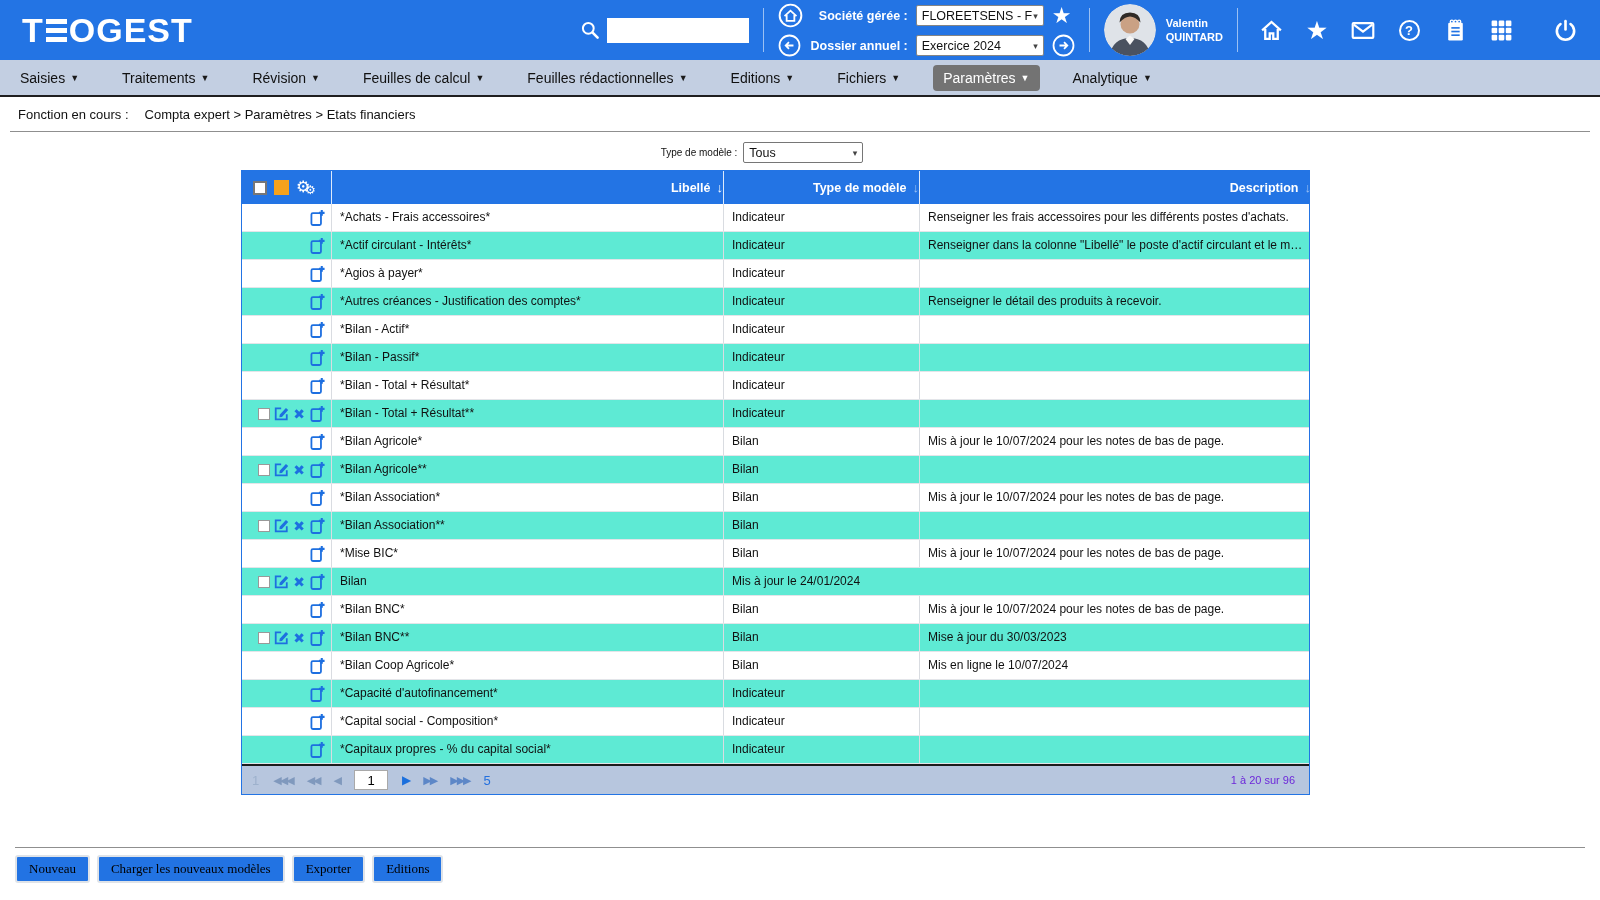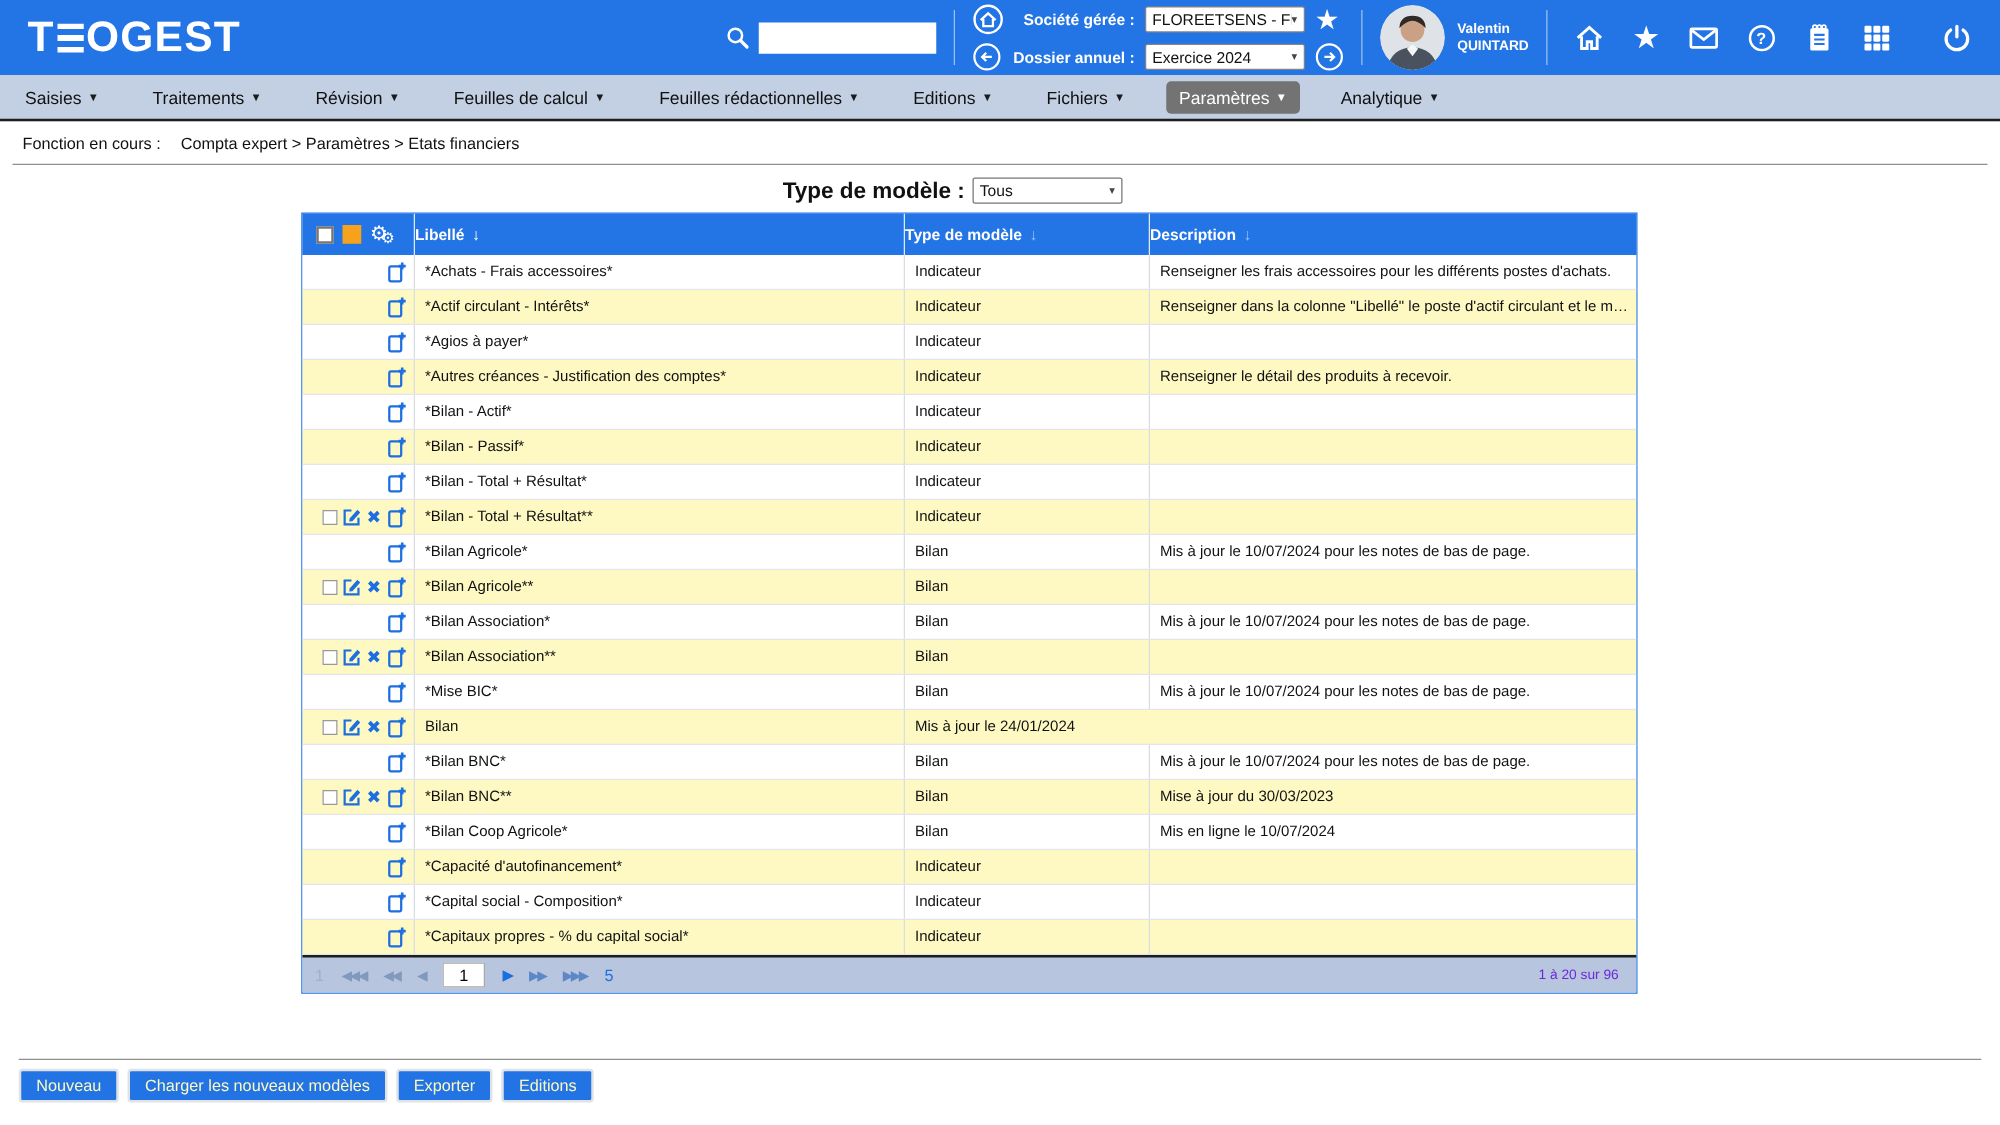--- a/index.html
+++ b/index.html
@@ -52,42 +52,42 @@
   .menu-item.active { background:#737373; color:#fff; }
   .menu-item.active .caret { color:#fff; }
 
   
   .breadcrumb { padding:10px 18px 2px; font-size:13px; display:flex; gap:16px; }
   hr.line { border:none; border-top:1px solid #8f8f8f; margin:7px 10px 0; }
 
   
   .filter-row { display:flex; justify-content:center; align-items:center; gap:6px;
                 margin:10px 0 7px; padding-right:76px; }
-  .filter-label { font-weight:bold; font-size:18px; }
+  .filter-label { font-weight:normal; font-size:10px; }
   .sel.filter-sel { width:120px; border-color:#767676; }
 
   
   .table-wrap { margin-left:241px; width:1069px; border:1px solid #2374e4; }
   .thead { display:grid; grid-template-columns:90px 392px 196px 391px; background:#2374e4; height:33px; }
-  .th { display:flex; align-items:center; justify-content:flex-start; gap:6px; color:#fff;
+  .th { display:flex; align-items:center; justify-content:flex-end; gap:6px; color:#fff;
         font-size:12.5px; font-weight:bold; border-right:1px solid rgba(255,255,255,.85); cursor:pointer; }
   .th:last-child { border-right:none; }
   .th-act { display:flex; align-items:center; justify-content:space-between; padding:0 11px;
             border-right:1px solid rgba(255,255,255,.85); }
   .sort { font-size:13px; font-weight:bold; }
   .sort.dim { color:rgba(255,255,255,.55); font-weight:normal; }
   .hdr-check { width:14px; height:14px; background:#fff; border:2px solid #777; cursor:pointer; }
   .hdr-orange { width:15px; height:15px; background:#f6a21d; cursor:pointer; }
   .gears { color:#fff; font-size:16px; position:relative; width:24px; height:22px; cursor:pointer;
            font-family:"DejaVu Sans",sans-serif; line-height:1.2; }
   .gears .gear2 { position:absolute; left:9px; top:6px; font-size:12px; }
 
   .trow { display:grid; grid-template-columns:90px 392px 196px 391px; height:28px;
           background:#fff; border-bottom:1px solid #e3e5e9; }
-  .trow.alt { background:#fef9c3; }
+  .trow.alt { background:#5eead4; }
   .cell { display:block; line-height:27px; font-size:12px; color:#111; overflow:hidden;
           white-space:nowrap; text-overflow:ellipsis; border-right:1px solid #d9dce1; padding:0 8px; }
   .c-desc { border-right:none; }
   .c-act { display:flex; align-items:center; justify-content:flex-end; gap:3px; padding:0 5px 0 4px; }
   .rc-group { display:flex; align-items:center; gap:3px; }
   .row-check { width:12px; height:12px; background:#fff; border:1.5px solid #999; cursor:pointer; flex:none; }
   .ic-edit, .ic-copy { display:flex; cursor:pointer; }
   .ic-del { color:#1d6fe0; font-weight:bold; font-size:14px; line-height:1; cursor:pointer;
             font-family:"DejaVu Sans",sans-serif; }
 
@@ -101,22 +101,22 @@
   .pg-next-single { color:#1a6fdd; font-size:12px; }
   .page-input { width:34px; height:20px; border:1px solid #a9a9a9; text-align:center;
                 font-size:13px; padding:0; font-family:inherit; }
   .pg-num-last { color:#2470de; cursor:pointer; }
   .pg-info { margin-left:auto; color:#6d28d9; font-size:11px; padding-right:4px; }
 
   
   .footer { margin-top:52px; }
   .footer hr.line { margin:0 15px; }
   .footer-actions { display:flex; gap:7px; margin:7px 0 0 15px; }
-  .fbtn { background:#2273e3; color:#fef9c3; font-size:13px; border:2px solid #dfe3e8;
-          border-radius:3px; padding:4px 12px; cursor:pointer; font-family:Liberation Sans, sans-serif; white-space:nowrap; }
+  .fbtn { background:#2273e3; color:#000000; font-size:13px; border:2px solid #dfe3e8;
+          border-radius:3px; padding:4px 12px; cursor:pointer; font-family:Liberation Serif, serif; white-space:nowrap; }
 </style>
 </head>
 <body>
 
 <div class="topbar">
   <div class="logo">
     <span>T</span>
     <span class="logo-e"></span>
     <span>OGEST</span>
   </div>

